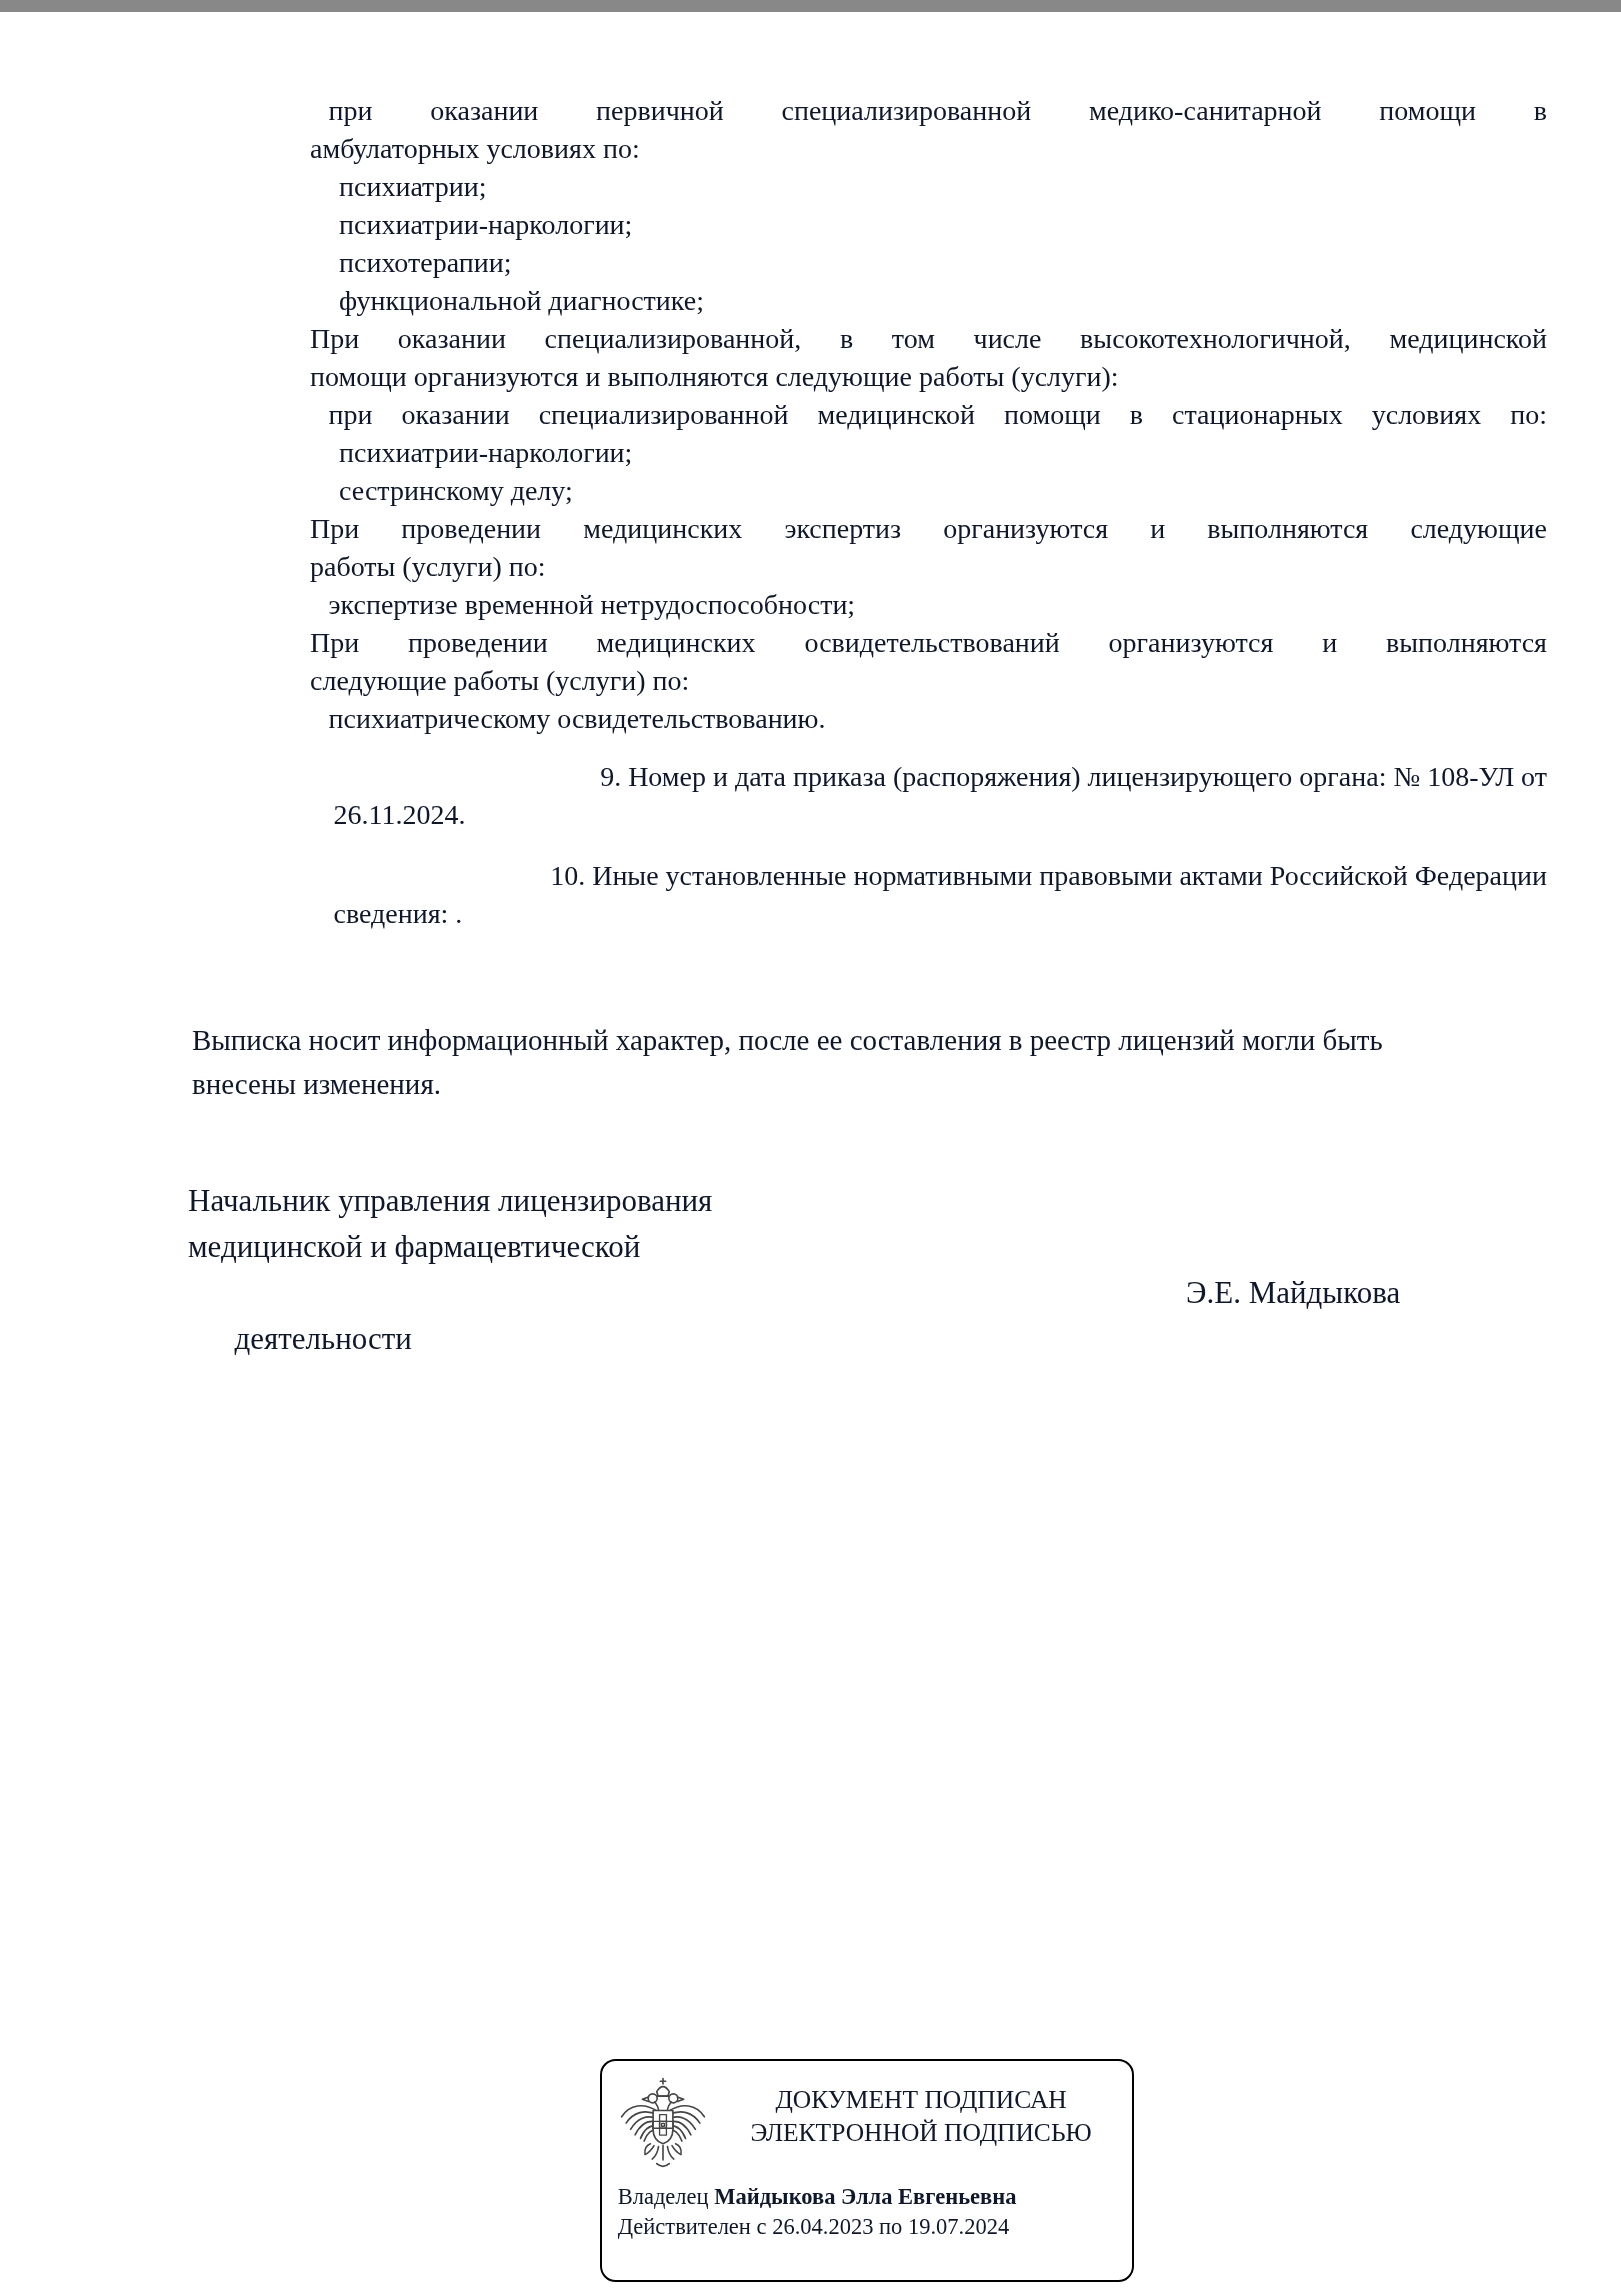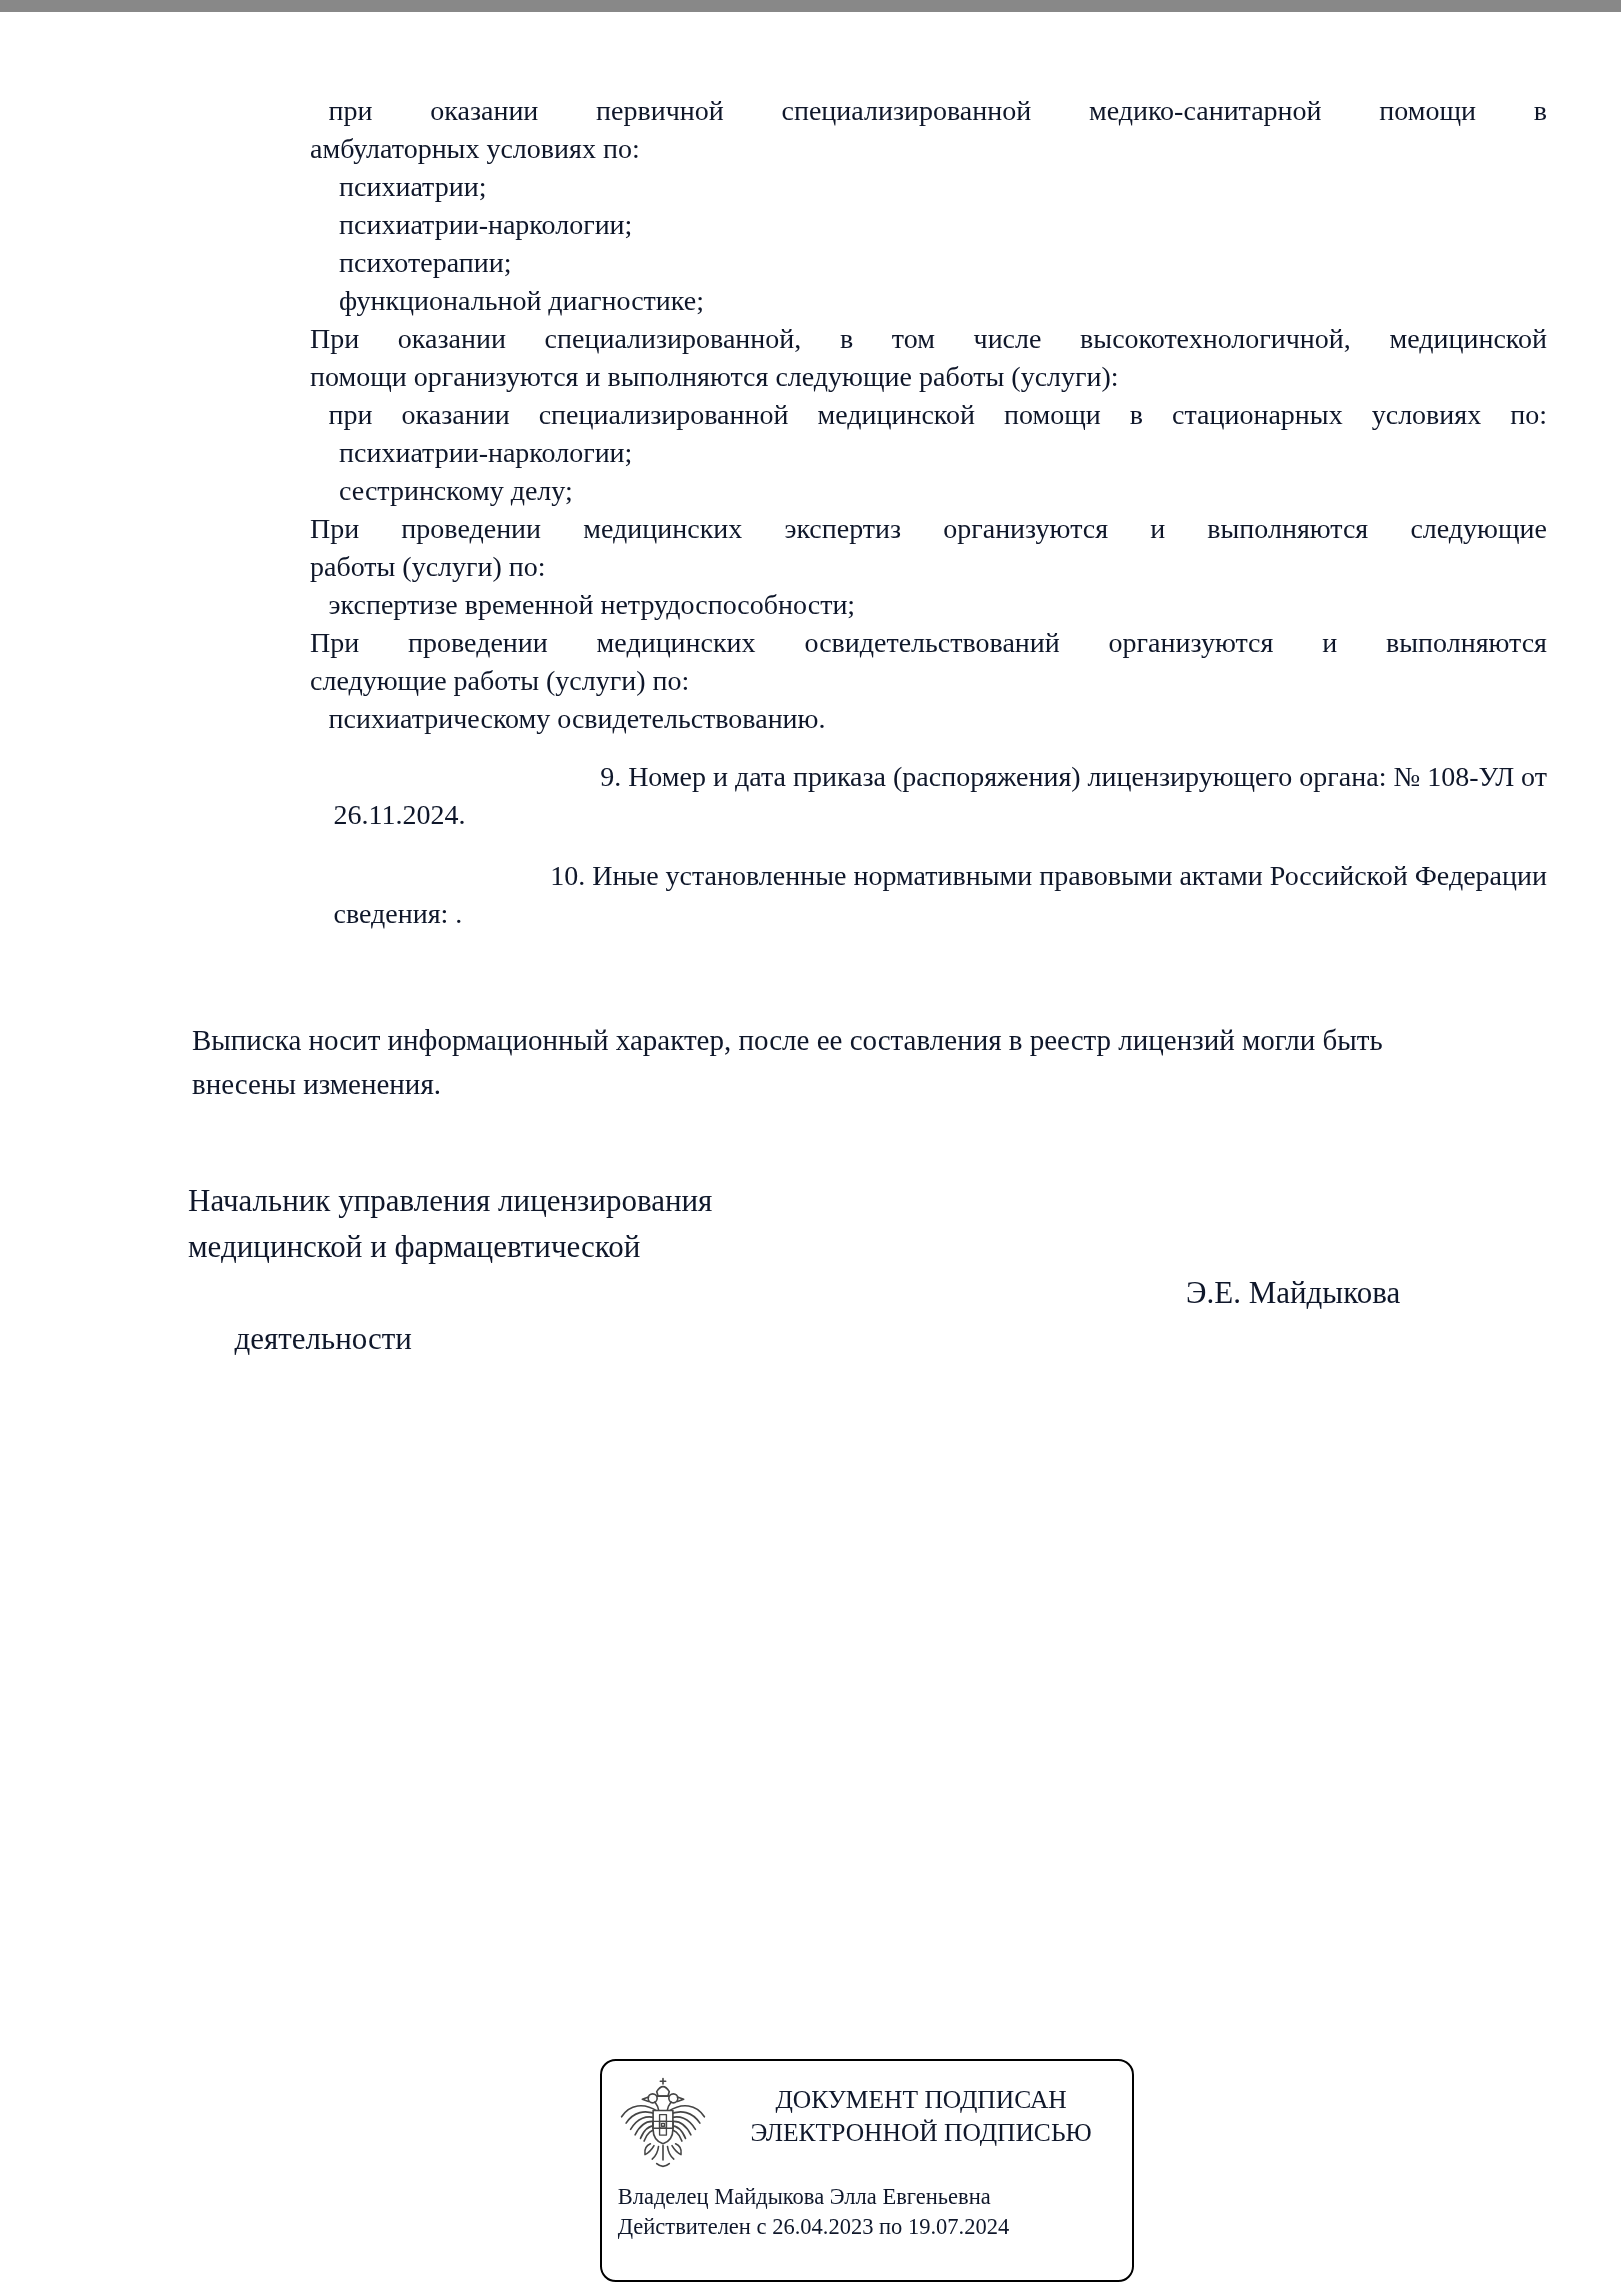--- a/index.html
+++ b/index.html
@@ -46,21 +46,21 @@
   }
   .emblem{position:absolute;left:15.7px;top:9.8px;width:90px;height:106px;}
   .stamp-title{
     position:absolute;left:116px;right:7.8px;top:21.6px;
     text-align:center;font-size:25.5px;line-height:33px;
   }
   .stamp-certs{
     position:absolute;left:15.7px;top:121px;right:7.8px;
     font-size:22.5px;line-height:30px;
   }
-  .cert-line b{font-weight:normal;}
+  .cert-line b{font-weight:bold;}
 </style>
 </head>
 <body>
 
 <div class="page">
 
   <div class="main">
     <div class="line ind1 just">при оказании первичной специализированной медико-санитарной помощи в</div>
     <div class="line">амбулаторных условиях по:</div>
     <div class="line ind2">психиатрии;</div>

